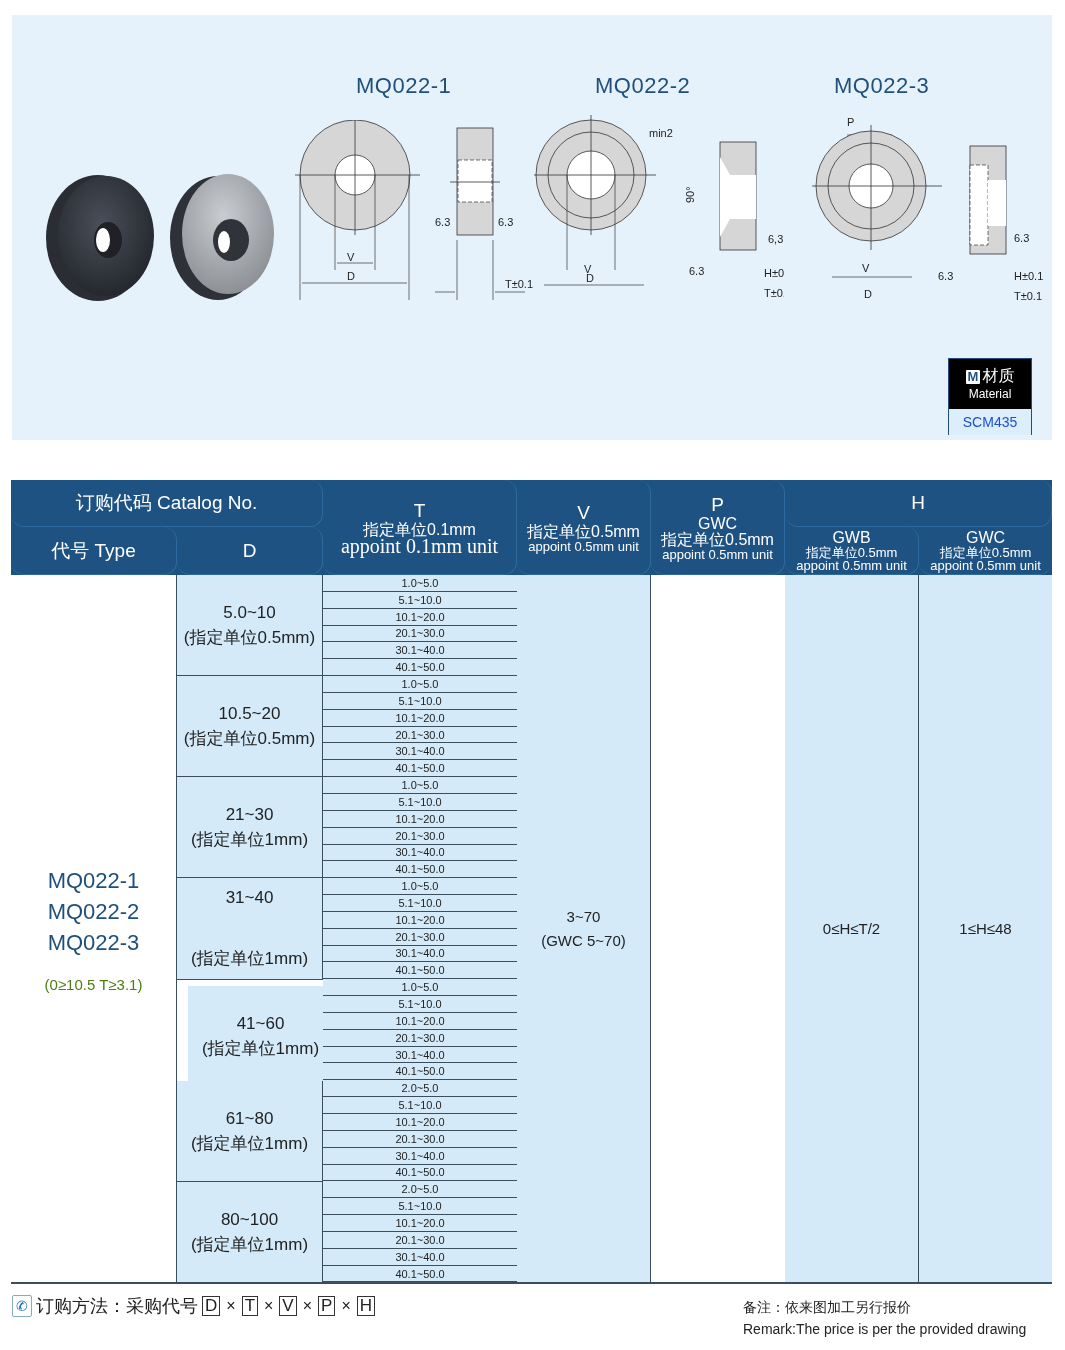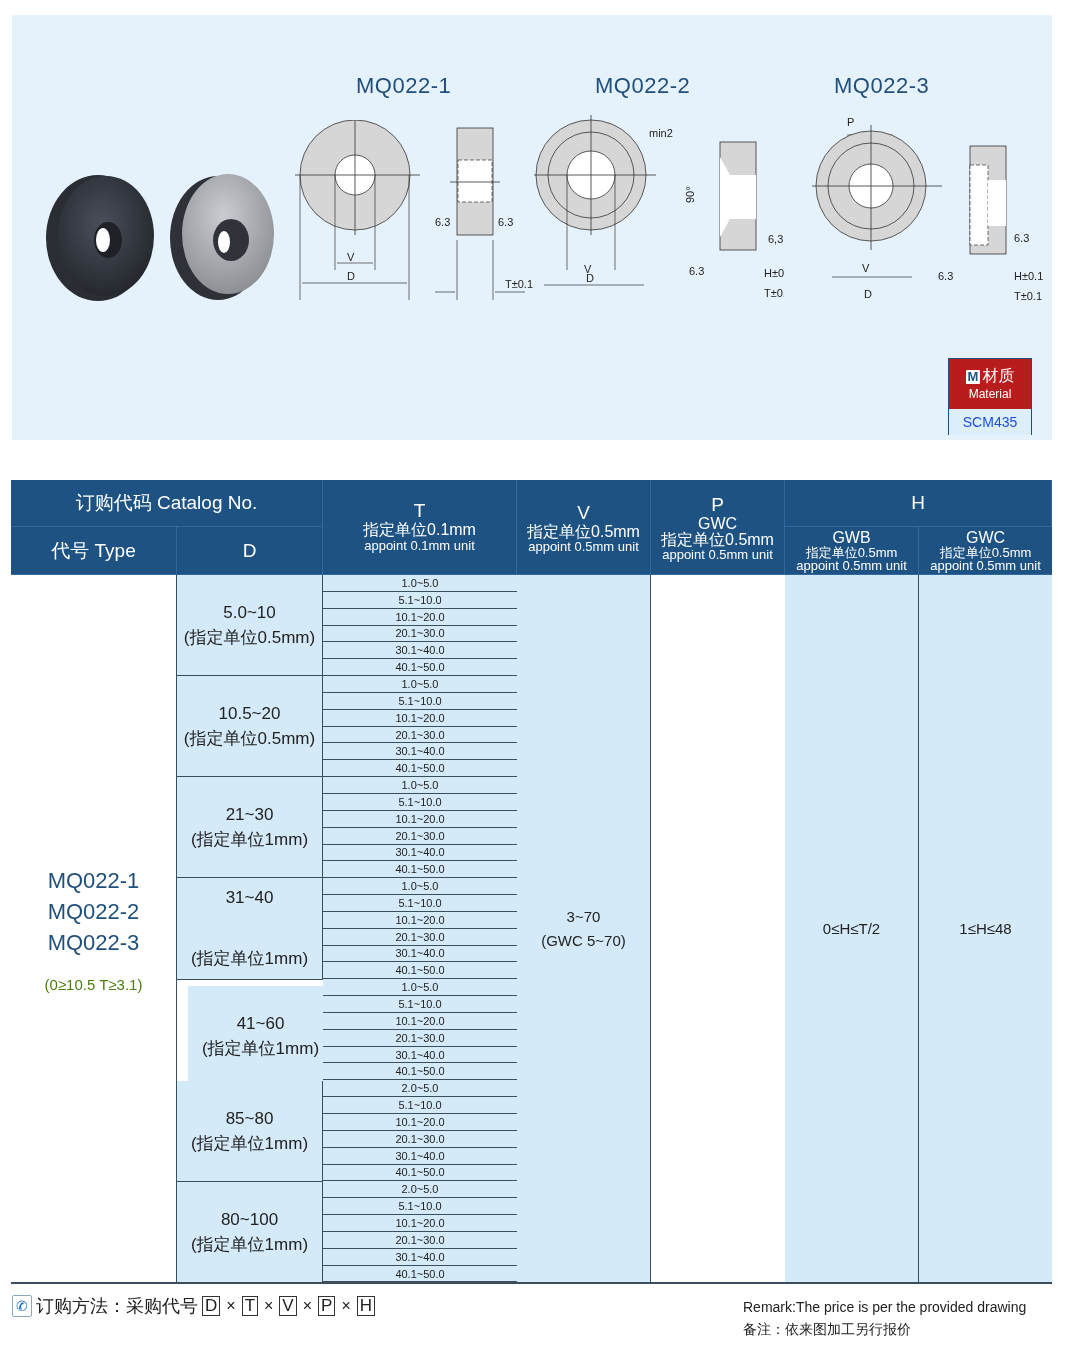--- a/index.html
+++ b/index.html
@@ -14,21 +14,21 @@
   .model-title {
     position: absolute; top: 58px; font-size: 22px; color: #1f4f7a; letter-spacing: 0.5px;
   }
   .photo { position: absolute; left: 28px; top: 145px; width: 240px; height: 150px; }
   .drawing { position: absolute; }
   .material-box {
     position: absolute; left: 948px; top: 358px; width: 84px; height: 77px;
     border: 1px solid #1f4f7a;
   }
   .material-head {
-    background: #b91c1c; color: #fff; height: 50px; text-align: center;
+    background: #000000; color: #fff; height: 50px; text-align: center;
     display: flex; flex-direction: column; justify-content: center;
   }
   .material-head .cn { font-size: 16px; line-height: 18px; }
   .material-head .cn .m-badge {
     display: inline-block; background: #fff; color: #1e5282; font-weight: bold;
     font-size: 13px; line-height: 14px; padding: 0 2px; margin-right: 2px; border-radius: 1px;
   }
   .material-head .en { font-size: 12px; margin-top: 2px; }
   .material-val {
     background: #dbeefa; height: 26px; font-size: 14px; color: #1d4ed8;
@@ -37,26 +37,26 @@
 
   
   .spec-table {
     position: absolute; left: 11px; top: 480px; width: 1041px;
   }
   .thead {
     position: relative; height: 95px; background: #1e5282; color: #fff;
   }
   .th {
     position: absolute; display: flex; flex-direction: column; align-items: center; justify-content: center;
-    text-align: center; border-right: 1px solid #2e6a9f; border-bottom: 1px solid #2e6a9f;
+    text-align: center; border-right: 1px solid #2e6a9f; border-bottom: 1px solid #2e6a9f; border-radius: 13px;
   }
   .th .big { font-size: 19px; line-height: 22px; }
   .th .mid { font-size: 16px; line-height: 16px; }
   .th .small { font-size: 13px; line-height: 13px; }
-  .th .en { font-size: 13px; line-height: 16px; }
+  .th .en { font-size: 20px; line-height: 16px; font-family: Liberation Serif, serif; }
   .th .en-s { font-size: 13px; line-height: 13px; }
 
   .tbody { position: relative; height: 708px; }
   .cell {
     position: absolute; display: flex; flex-direction: column; align-items: center; justify-content: center;
     text-align: center; background: #d4eaf8; border-right: 1.5px solid #3a4e5e;
   }
   .type-cell { background: #ffffff; border-right: 1px solid #3a4e5e; }
   .type-name { font-size: 22px; color: #1f4f7a; line-height: 31px; }
   .type-note { font-size: 15px; color: #4d7c0f; margin-top: 18px; }
@@ -262,21 +262,21 @@
     </div>
     <div class="d-group" style="top:303.42px; height:101.14px;gap:36px;">
       <span>31~40</span>
       <span>(指定单位1mm)</span>
     </div>
     <div class="d-group" style="top:411px; height:101.14px;margin-left:11px;">
       <span>41~60</span>
       <span>(指定单位1mm)</span>
     </div>
     <div class="d-group" style="top:505.7px; height:101.14px;">
-      <span>85~80</span>
+      <span>61~80</span>
       <span>(指定单位1mm)</span>
     </div>
     <div class="d-group" style="top:606.84px; height:101.16px;">
       <span>80~100</span>
       <span>(指定单位1mm)</span>
     </div>
 
     <div class="t-col" style="top:0;">
       <div class="t-row">1.0~5.0</div>
       <div class="t-row">5.1~10.0</div>
@@ -344,15 +344,15 @@
   <span class="boxed">T</span>
   <span class="times">×</span>
   <span class="boxed">V</span>
   <span class="times">×</span>
   <span class="boxed">P</span>
   <span class="times">×</span>
   <span class="boxed">H</span>
 </div>
 
 <div class="remark">
+  <div>备注：依来图加工另行报价</div>
   <div>Remark:The price is per the provided drawing</div>
-  <div>备注：依来图加工另行报价</div>
 </div>
 
 </body></html>

